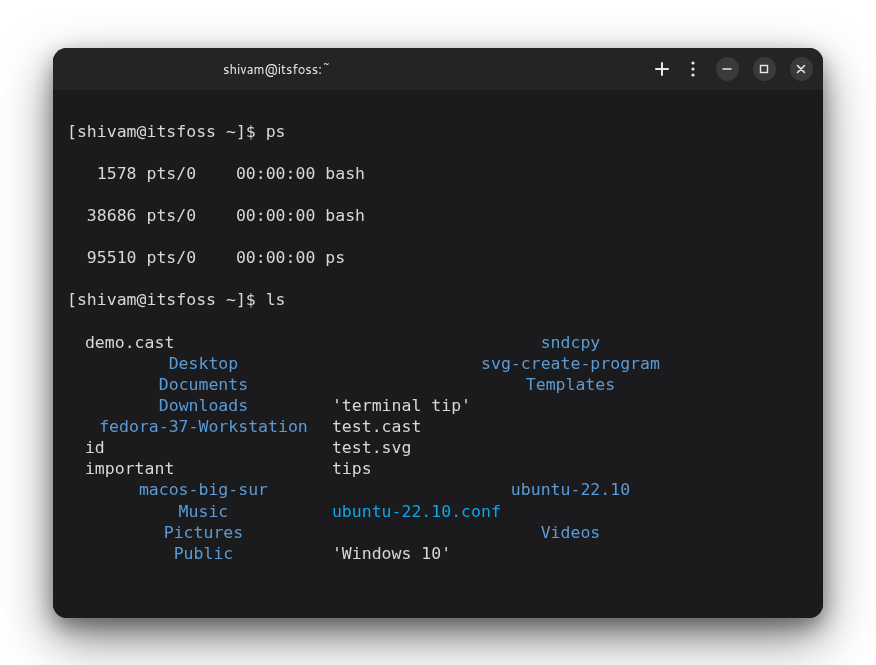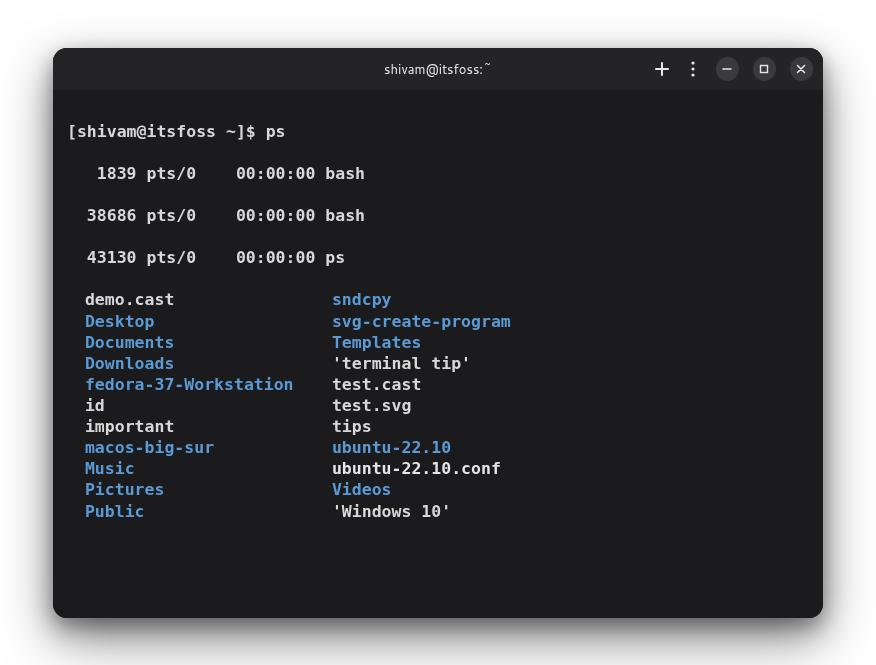--- a/index.html
+++ b/index.html
@@ -29,21 +29,21 @@
     .titlebar {
       height: 42px;
       background: #242426;
       display: flex;
       align-items: center;
       padding: 0 10px;
       justify-content: space-between;
     }
     .titlebar-center {
       flex: 1;
-      text-align: center;
+      text-align: left;
       color: #e8e8e8;
       font-size: 13px;
       font-family: -apple-system, 'Cantarell', 'Ubuntu', sans-serif;
       font-weight: 500;
     }
     .titlebar-left, .titlebar-right {
       display: flex;
       align-items: center;
       gap: 14px;
     }
@@ -76,25 +76,24 @@
     }
     .terminal {
       flex: 1;
       padding: 10px 14px;
       background: #1b1b1d;
       color: #d8d8d8;
       font-size: 16.5px;
       line-height: 1.28;
       white-space: pre;
       overflow: hidden;
-      font-weight: bold;
     }
     .prompt-brackets { color: #d8d8d8; }
-    .dir { color: #5b9bd5; }
-    .conf { color: #e5e5e5; }
+    .dir { color: #5b9bd5; text-align: center; }
+    .conf { color: #0ea5e9; }
     .ls-row {
       display: flex;
     }
     .ls-col1 {
       width: 255px;
       padding-left: 8px;
     }
     .ls-col2 {
       flex: 1;
     }
@@ -131,19 +130,20 @@
       </div>
       <div class="win-btn">
         <svg width="10" height="10" viewBox="0 0 10 10">
             <path d="M1.5 1.5l7 7M8.5 1.5l-7 7" stroke="currentColor" stroke-width="1.6" stroke-linecap="round"></path>
           </svg>
       </div>
     </div>
   </div>
   <div class="terminal">
 <div><span class="prompt-brackets">[shivam@itsfoss ~]$ </span><span>ps</span></div>
-<div>   1839 pts/0    00:00:00 bash</div>
+<div>   1578 pts/0    00:00:00 bash</div>
 <div>  38686 pts/0    00:00:00 bash</div>
-<div>  43130 pts/0    00:00:00 ps</div>
+<div>  95510 pts/0    00:00:00 ps</div>
+<div><span class="prompt-brackets">[shivam@itsfoss ~]$ </span><span>ls</span></div>
 <div id="ls-container"><div class="ls-row"><span class="ls-col1 "> demo.cast</span><span class="ls-col2 dir"> sndcpy</span></div><div class="ls-row"><span class="ls-col1 dir"> Desktop</span><span class="ls-col2 dir"> svg-create-program</span></div><div class="ls-row"><span class="ls-col1 dir"> Documents</span><span class="ls-col2 dir"> Templates</span></div><div class="ls-row"><span class="ls-col1 dir"> Downloads</span><span class="ls-col2 "> 'terminal tip'</span></div><div class="ls-row"><span class="ls-col1 dir"> fedora-37-Workstation</span><span class="ls-col2 "> test.cast</span></div><div class="ls-row"><span class="ls-col1 "> id</span><span class="ls-col2 "> test.svg</span></div><div class="ls-row"><span class="ls-col1 "> important</span><span class="ls-col2 "> tips</span></div><div class="ls-row"><span class="ls-col1 dir"> macos-big-sur</span><span class="ls-col2 dir"> ubuntu-22.10</span></div><div class="ls-row"><span class="ls-col1 dir"> Music</span><span class="ls-col2 conf"> ubuntu-22.10.conf</span></div><div class="ls-row"><span class="ls-col1 dir"> Pictures</span><span class="ls-col2 dir"> Videos</span></div><div class="ls-row"><span class="ls-col1 dir"> Public</span><span class="ls-col2 "> 'Windows 10'</span></div></div>
 
   </div>
 </div>
 
 </body></html>

